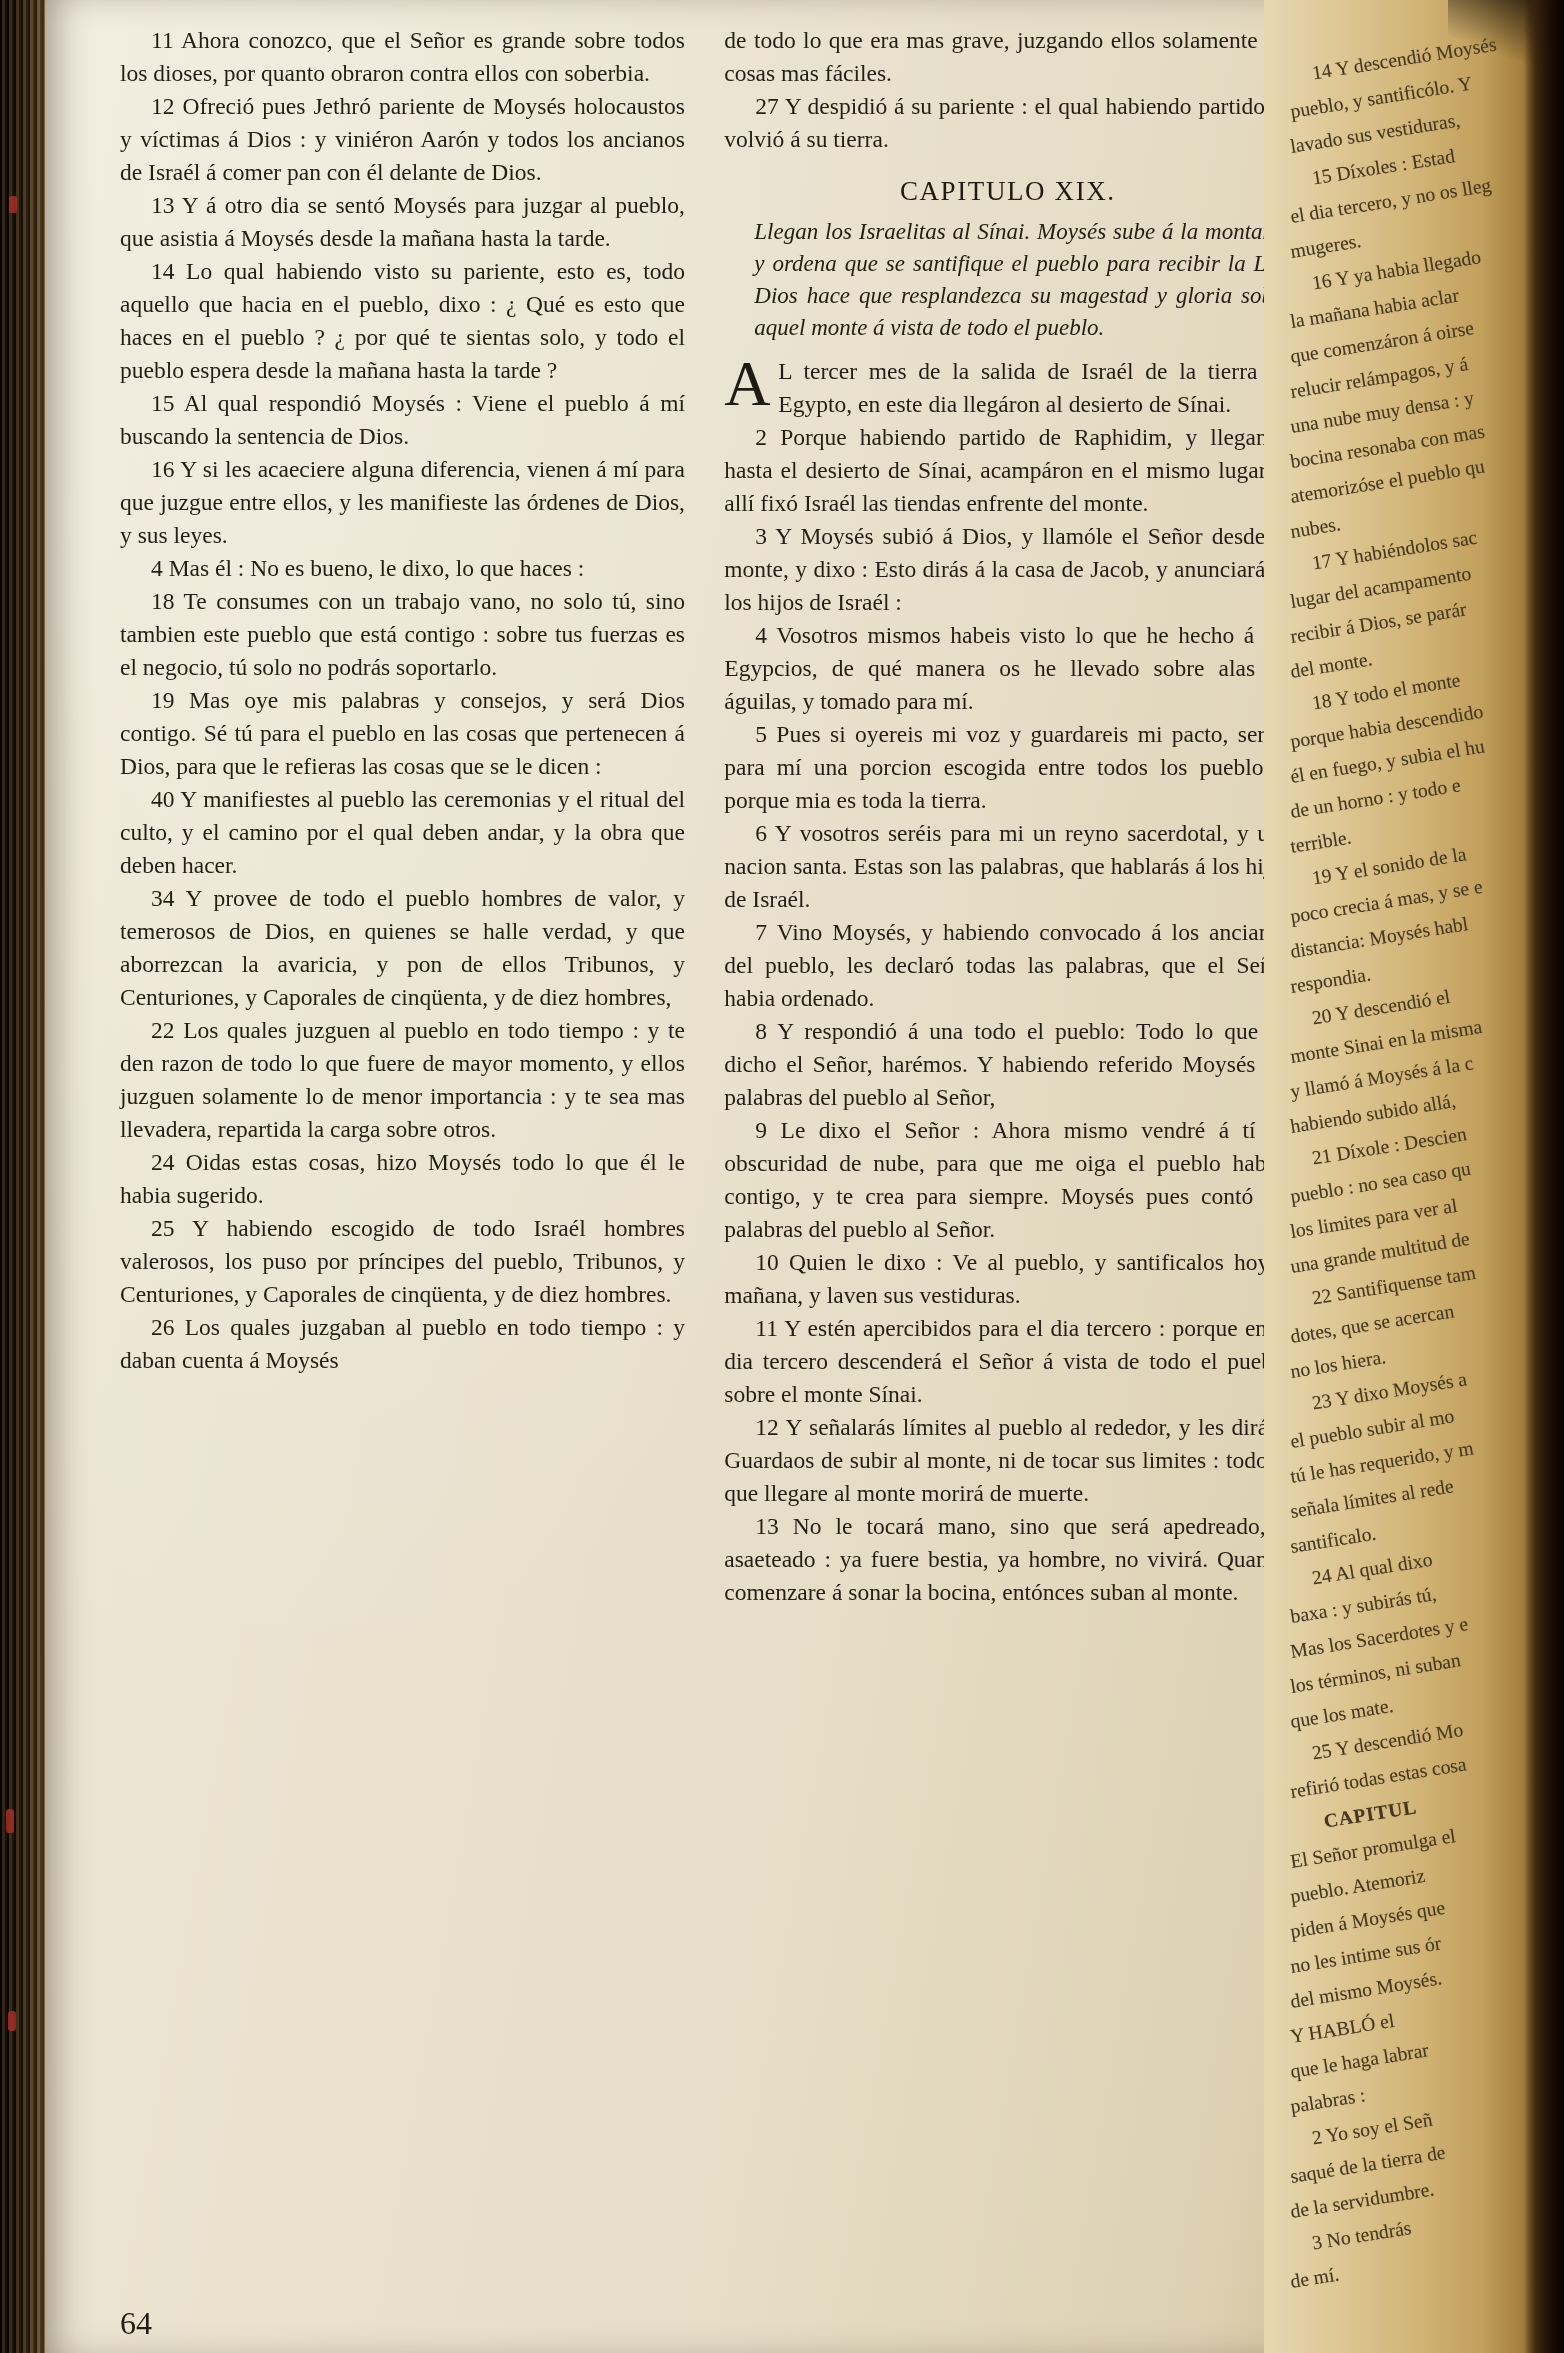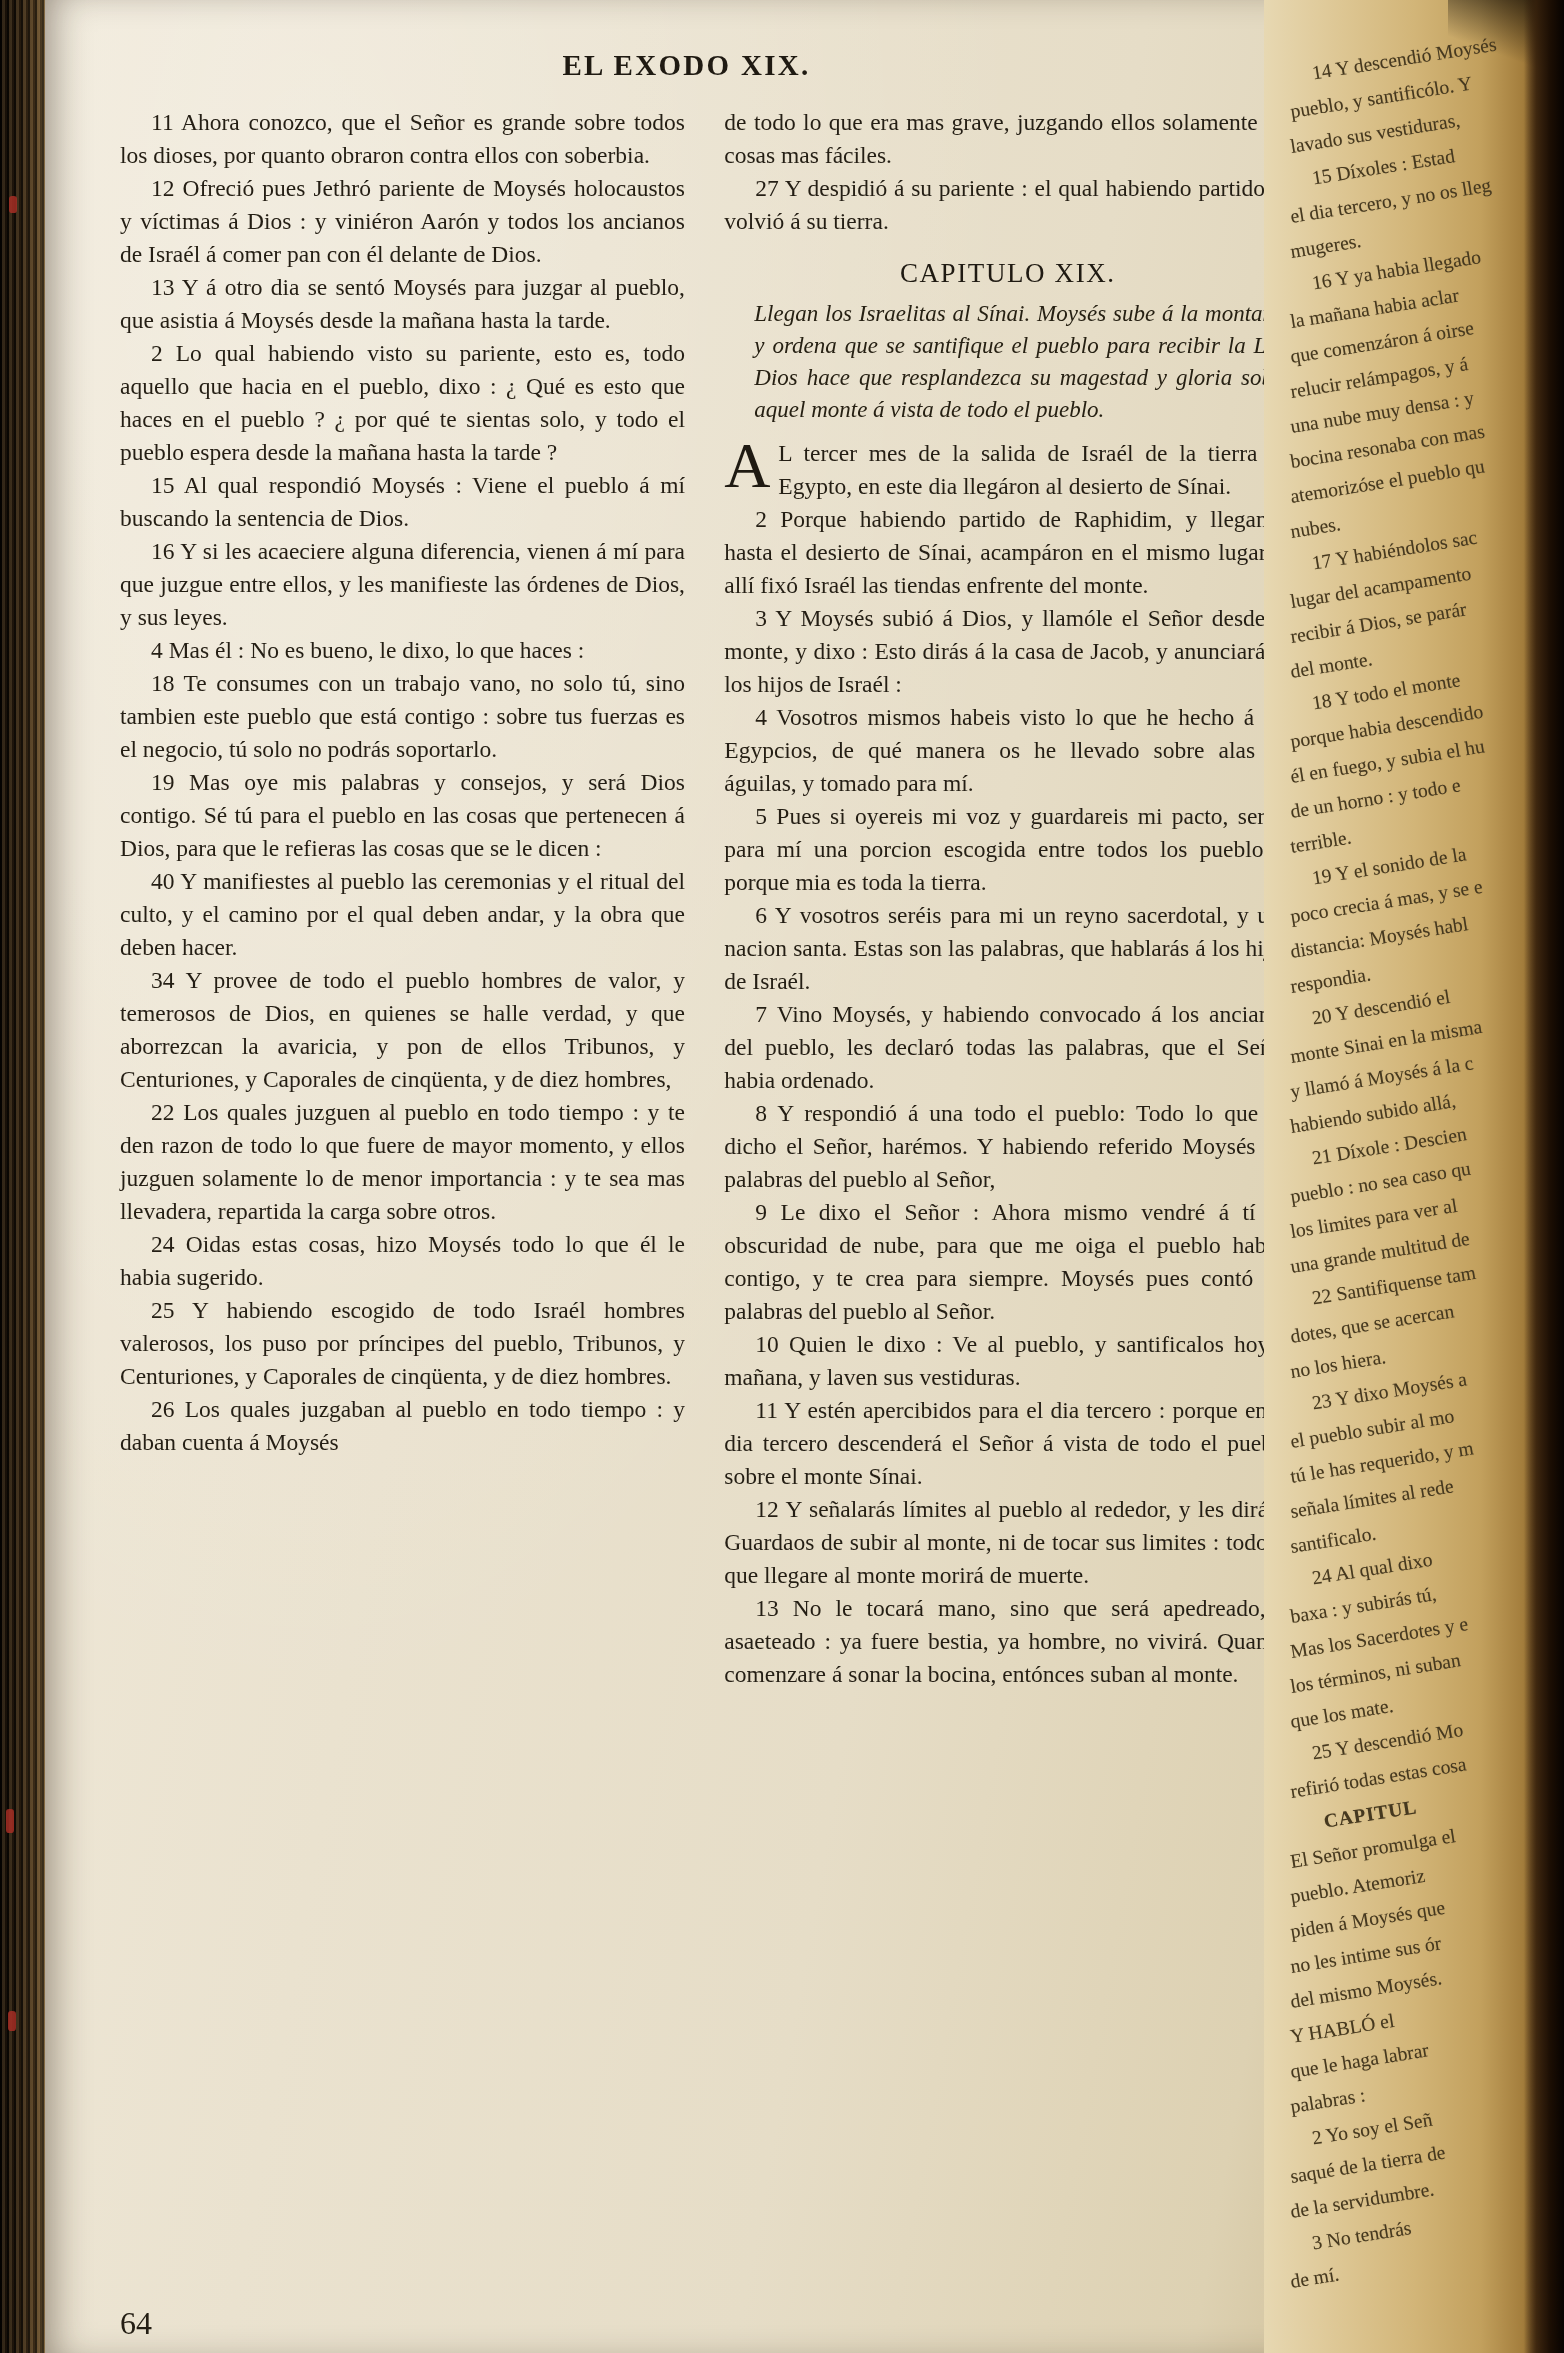--- a/index.html
+++ b/index.html
@@ -136,27 +136,26 @@
 </style>
 </head>
 <body>
 
 <div class="binding-edge"></div>
 <span class="edge-mark m1"></span>
 <span class="edge-mark m2"></span>
 <span class="edge-mark m3"></span>
 
 <div class="page">
-  <div class="running-header">EL EXODO XIX.</div>
   <div class="columns">
     <div class="col col-left">
         <p class="verse">11 Ahora conozco, que el Señor es grande sobre todos los dioses, por quanto obraron contra ellos con soberbia.</p>
         <p class="verse">12 Ofreció pues Jethró pariente de Moysés holocaustos y víctimas á Dios : y viniéron Aarón y todos los ancianos de Israél á comer pan con él delante de Dios.</p>
         <p class="verse">13 Y á otro dia se sentó Moysés para juzgar al pueblo, que asistia á Moysés desde la mañana hasta la tarde.</p>
-        <p class="verse">2 Lo qual habiendo visto su pariente, esto es, todo aquello que hacia en el pueblo, dixo : ¿ Qué es esto que haces en el pueblo ? ¿ por qué te sientas solo, y todo el pueblo espera desde la mañana hasta la tarde ?</p>
+        <p class="verse">14 Lo qual habiendo visto su pariente, esto es, todo aquello que hacia en el pueblo, dixo : ¿ Qué es esto que haces en el pueblo ? ¿ por qué te sientas solo, y todo el pueblo espera desde la mañana hasta la tarde ?</p>
         <p class="verse">15 Al qual respondió Moysés : Viene el pueblo á mí buscando la sentencia de Dios.</p>
         <p class="verse">16 Y si les acaeciere alguna diferencia, vienen á mí para que juzgue entre ellos, y les manifieste las órdenes de Dios, y sus leyes.</p>
         <p class="verse">4 Mas él : No es bueno, le dixo, lo que haces :</p>
         <p class="verse">18 Te consumes con un trabajo vano, no solo tú, sino tambien este pueblo que está contigo : sobre tus fuerzas es el negocio, tú solo no podrás soportarlo.</p>
         <p class="verse">19 Mas oye mis palabras y consejos, y será Dios contigo. Sé tú para el pueblo en las cosas que pertenecen á Dios, para que le refieras las cosas que se le dicen :</p>
         <p class="verse">40 Y manifiestes al pueblo las ceremonias y el ritual del culto, y el camino por el qual deben andar, y la obra que deben hacer.</p>
         <p class="verse">34 Y provee de todo el pueblo hombres de valor, y temerosos de Dios, en quienes se halle verdad, y que aborrezcan la avaricia, y pon de ellos Tribunos, y Centuriones, y Caporales de cinqüenta, y de diez hombres,</p>
         <p class="verse">22 Los quales juzguen al pueblo en todo tiempo : y te den razon de todo lo que fuere de mayor momento, y ellos juzguen solamente lo de menor importancia : y te sea mas llevadera, repartida la carga sobre otros.</p>
         <p class="verse">24 Oidas estas cosas, hizo Moysés todo lo que él le habia sugerido.</p>
         <p class="verse">25 Y habiendo escogido de todo Israél hombres valerosos, los puso por príncipes del pueblo, Tribunos, y Centuriones, y Caporales de cinqüenta, y de diez hombres.</p>

